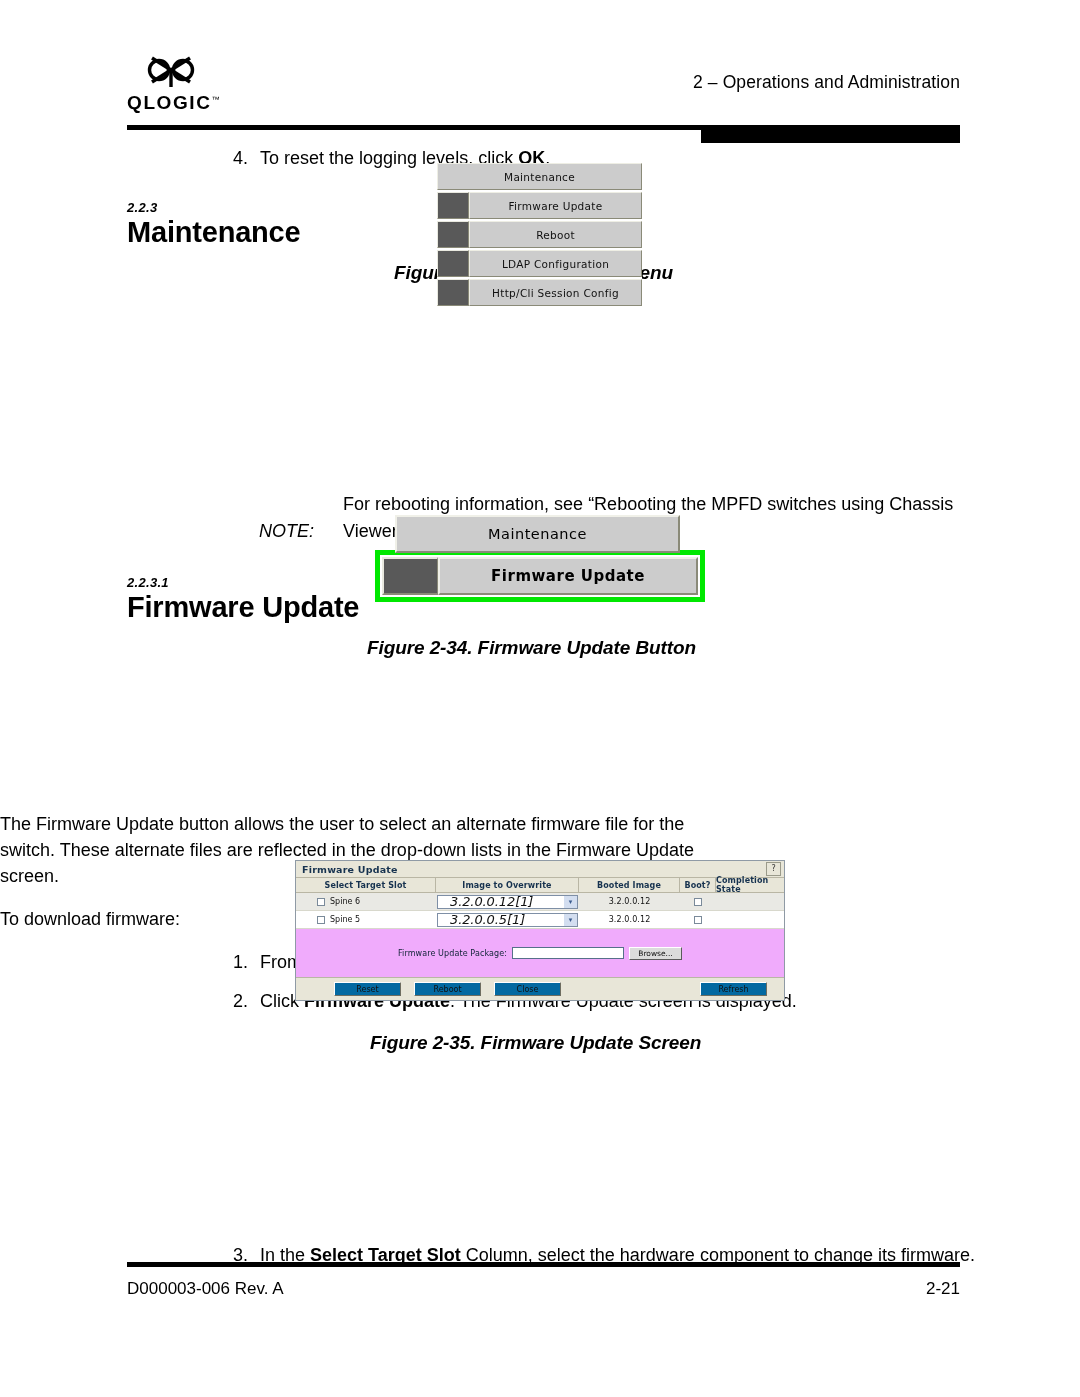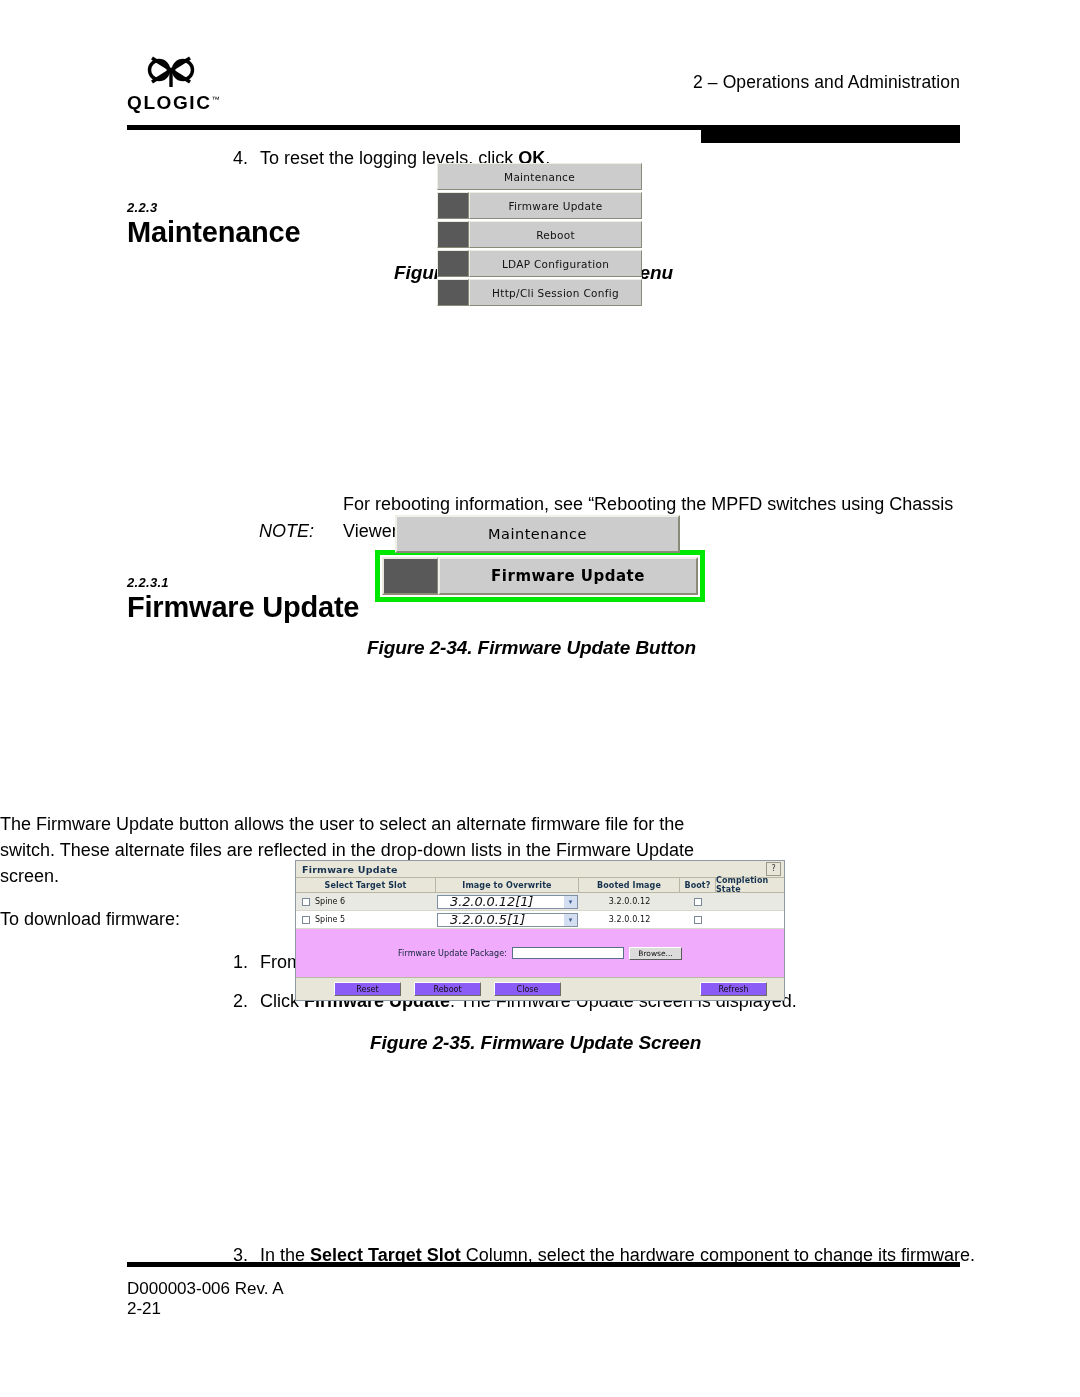--- a/index.html
+++ b/index.html
@@ -305,21 +305,21 @@
     border-bottom: 1px solid #d8d8cc;
   }
   .fw-row.alt { background: #e9e9e4; }
   .fw-row > div {
     display: flex;
     align-items: center;
     box-sizing: border-box;
     font-size: 8px;
     color: #111;
   }
-  .fw-row .c1 { padding-left: 6px; gap: 5px; }
+  .fw-row .c1 { padding-left: 21px; gap: 5px; }
   .fw-row .c3 { justify-content: center; letter-spacing: 0.1px;}
   .fw-row .c4 { justify-content: center; }
   .cbox {
     width: 8px; height: 8px;
     border: 1px solid #7a8a9a;
     background: #fff;
     box-sizing: border-box;
     display: inline-block;
   }
   .fw-select {
@@ -389,21 +389,21 @@
     height: 22px;
     background: #e8e6d8;
     border-top: 1px solid #b9b6a4;
     display: flex;
     align-items: center;
     position: relative;
   }
   .fw-btn {
     width: 67px;
     height: 14px;
-    background: #8b5cf6;
+    background: #0369a1;
     border-top: 1px solid #ffffff;
     border-left: 1px solid #ffffff;
     border-right: 1px solid #6d6d60;
     border-bottom: 1px solid #6d6d60;
     box-sizing: border-box;
     font-size: 8px;
     display: flex;
     align-items: center;
     justify-content: center;
     color: #111;
@@ -429,21 +429,20 @@
   .footer-rule {
     width: 833px;
     height: 5px;
     background: #000;
   }
   .footer-line {
     display: flex;
     justify-content: space-between;
     margin-top: 12px;
     font-size: 17px;
-    flex-direction: column;
   }
 </style>
 </head>
 <body>
 
 <div class="page-header">
   <div class="logo-block">
     <svg class="logo-mark" viewBox="0 0 60 36">
       <g fill="none" stroke="#000" stroke-width="3.4">
         <circle cx="18" cy="16" r="9.5"></circle>

